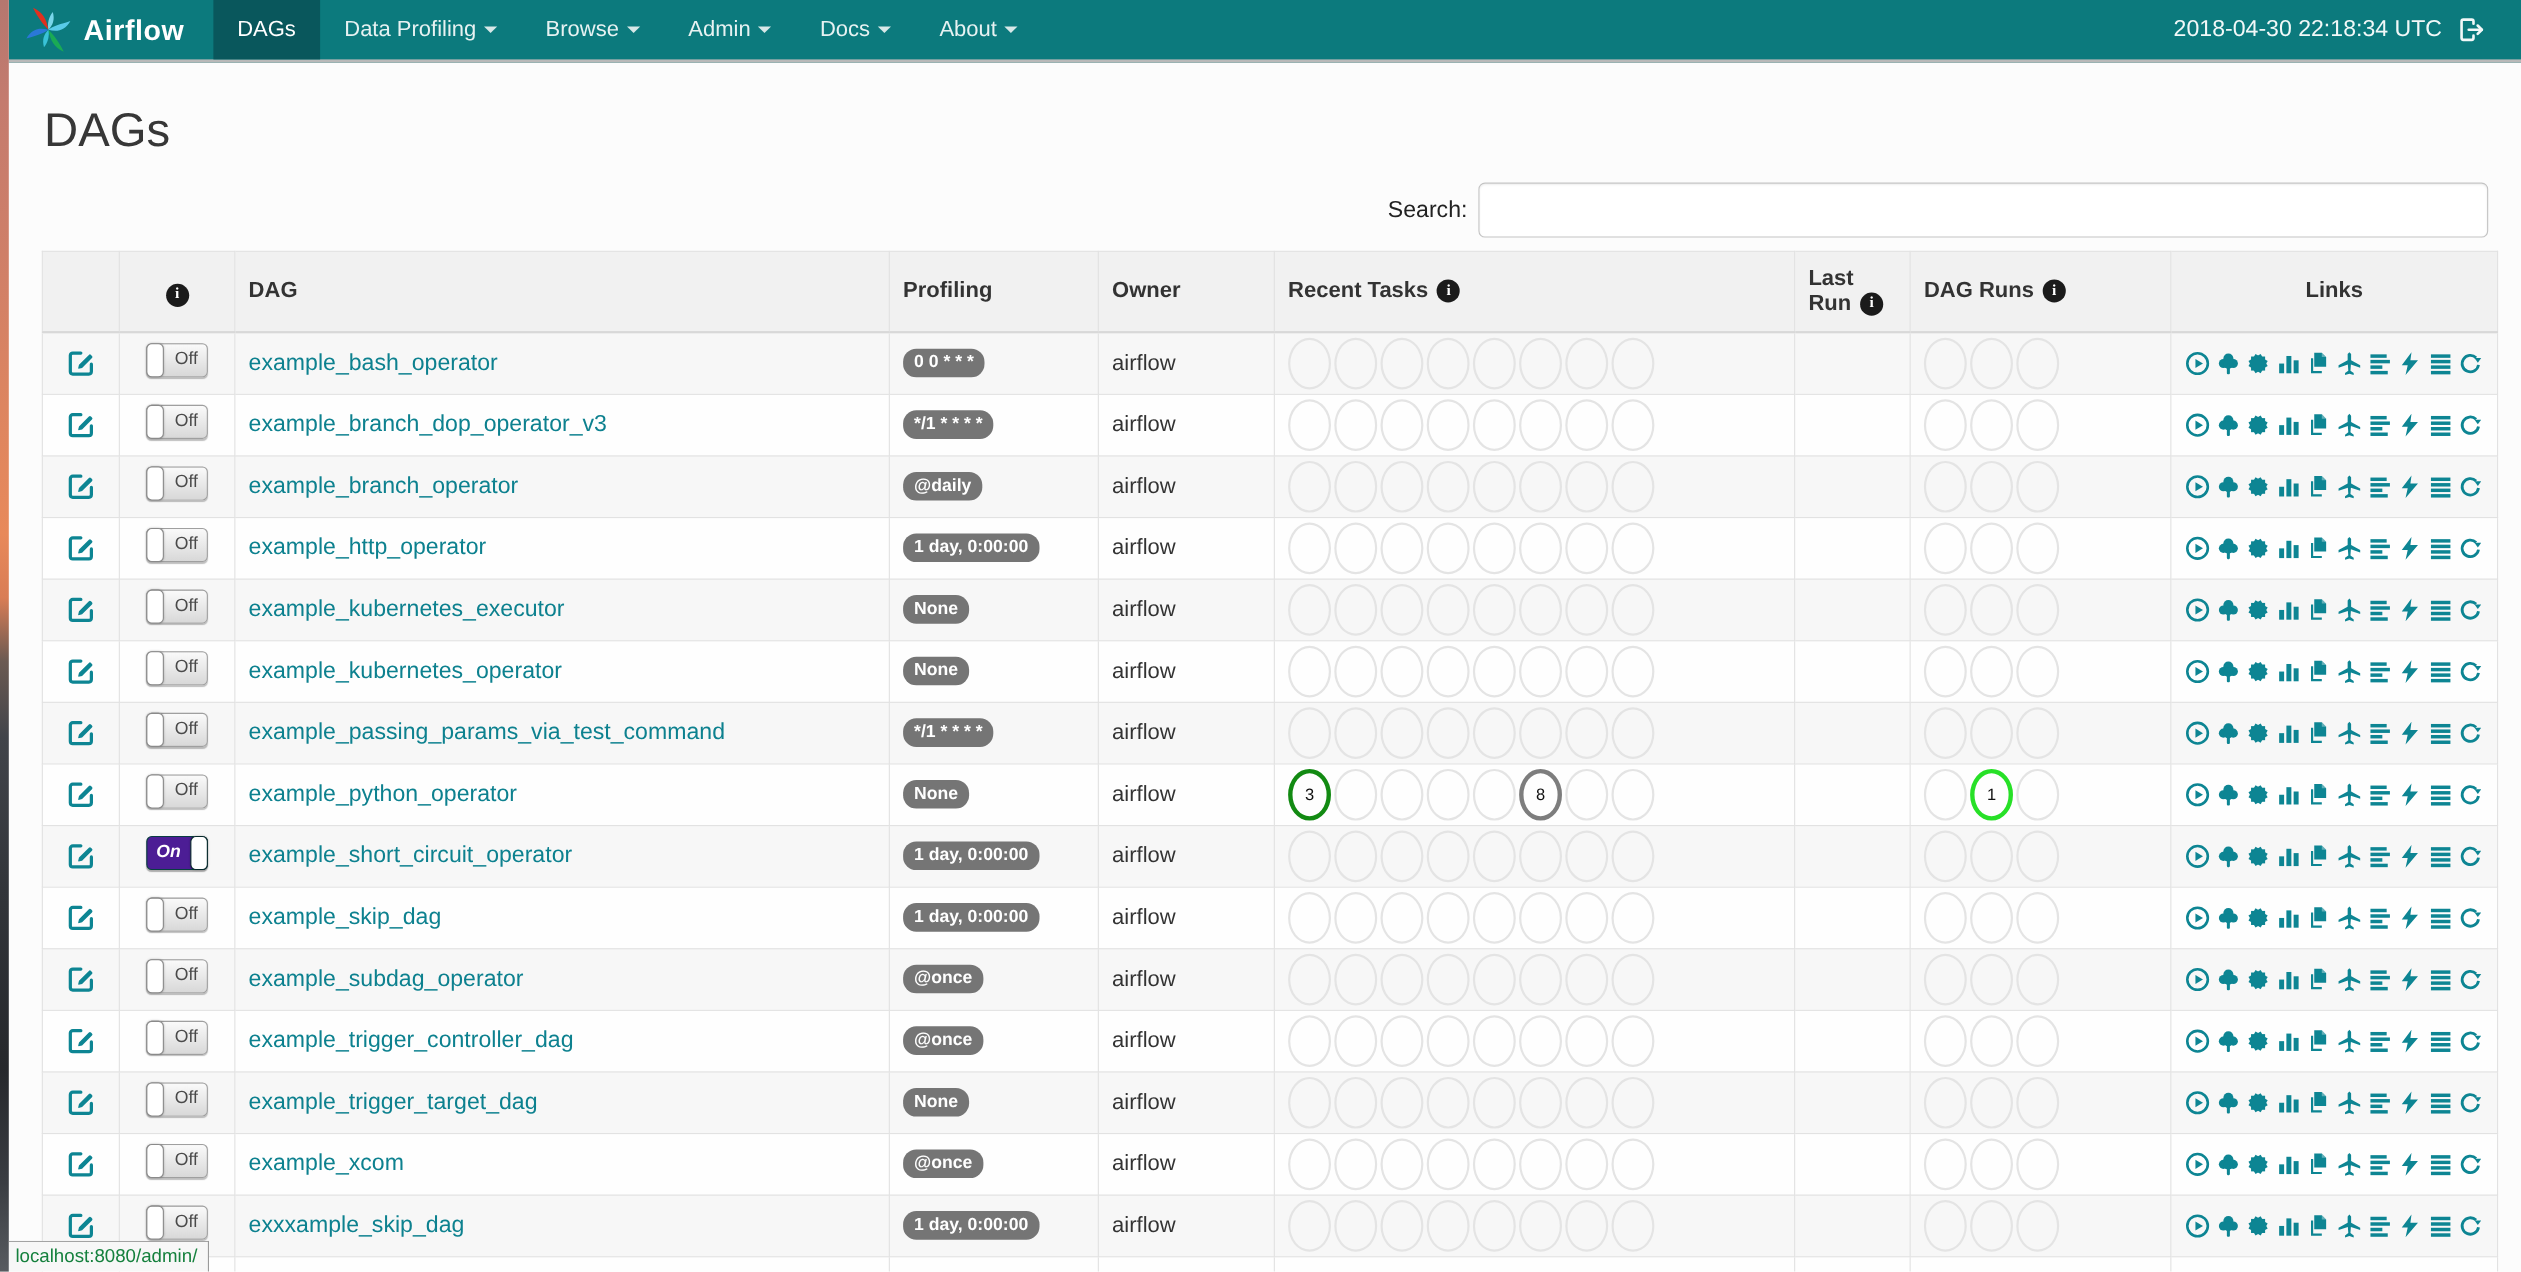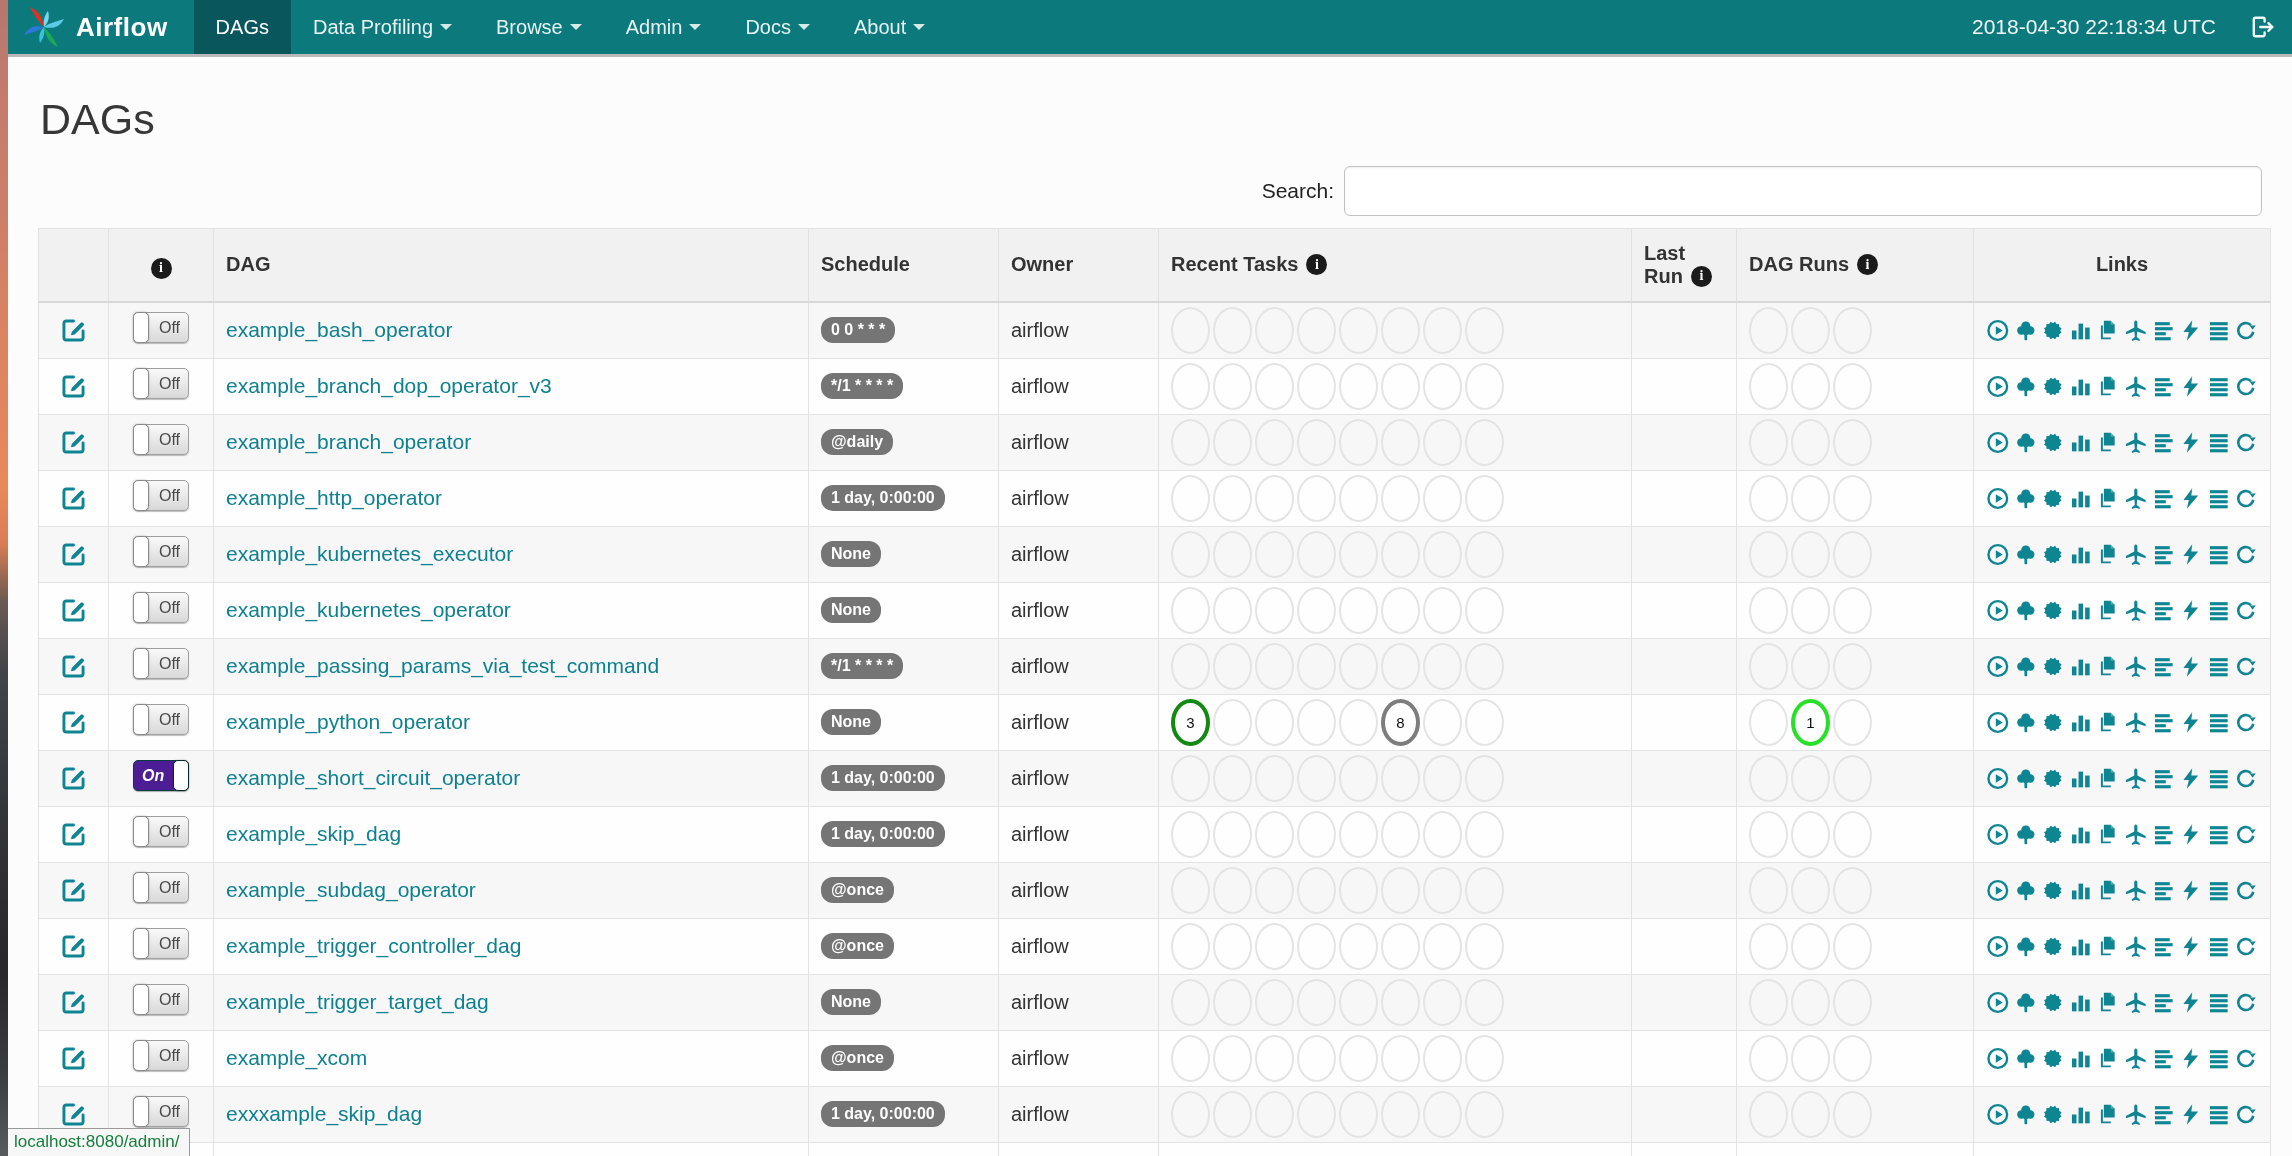--- a/index.html
+++ b/index.html
@@ -18,21 +18,21 @@
   .navbar { height:57px; background:#0c7a7d; display:flex; align-items:stretch;
             color:#eef7f7; border-bottom:3px solid #b9b9b9; }
   .brand { display:flex; align-items:center; gap:10px; padding:0 26px 0 14px; }
   .brand-title { color:#fff; font-size:26px; font-weight:bold; letter-spacing:.5px; }
   .nav-item { display:flex; align-items:center; padding:0 22px; font-size:20px;
               color:#e7f2f2; cursor:pointer; }
   .nav-item.active { background:#09575c; color:#fff; }
   .caret { display:inline-block; width:0; height:0; margin-left:7px;
            border-left:6px solid transparent; border-right:6px solid transparent;
            border-top:6px solid #d7e8e8; }
-  .nav-right { margin-left:auto; display:flex; align-items:center; gap:34px; padding-right:16px; }
+  .nav-right { margin-left:auto; display:flex; align-items:center; gap:14px; padding-right:32px; }
   .nav-clock { font-size:21px; color:#f2f8f8; }
 
   
   .page { padding:0 30px; }
   .page-title { font-size:43px; font-weight:500; color:#373737; margin:38px 0 0 2px; }
   .search-row { display:flex; justify-content:flex-end; align-items:center;
                 margin:22px 0 12px 0; }
   .search-label { font-size:21px; font-weight:normal; color:#222; margin-right:10px; }
   .search-input { width:918px; height:50px; border:1px solid #c3c3c3; border-radius:6px;
                   background:#fff; box-shadow:inset 0 1px 2px rgba(0,0,0,.08);
@@ -165,21 +165,21 @@
           <col style="width:237px">
           <col style="width:297px">
       </colgroup>
       <thead>
         <tr>
           <th class="center"></th>
           <th class="center">
             <span class="info-badge">i</span>
           </th>
           <th>DAG</th>
-          <th>Schedule</th>
+          <th>Profiling</th>
           <th>Owner</th>
           <th>
             <span class="hdr-with-info">
               <span>Recent Tasks</span>
               <span class="info-badge">i</span>
             </span>
           </th>
           <th>
             <div>Last</div>
             <span class="hdr-with-info">

